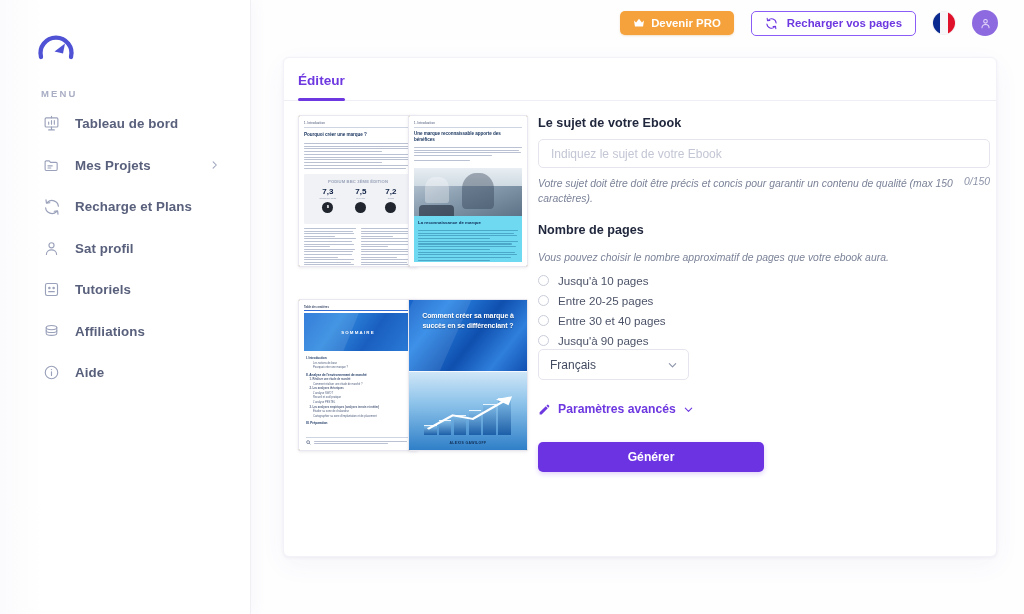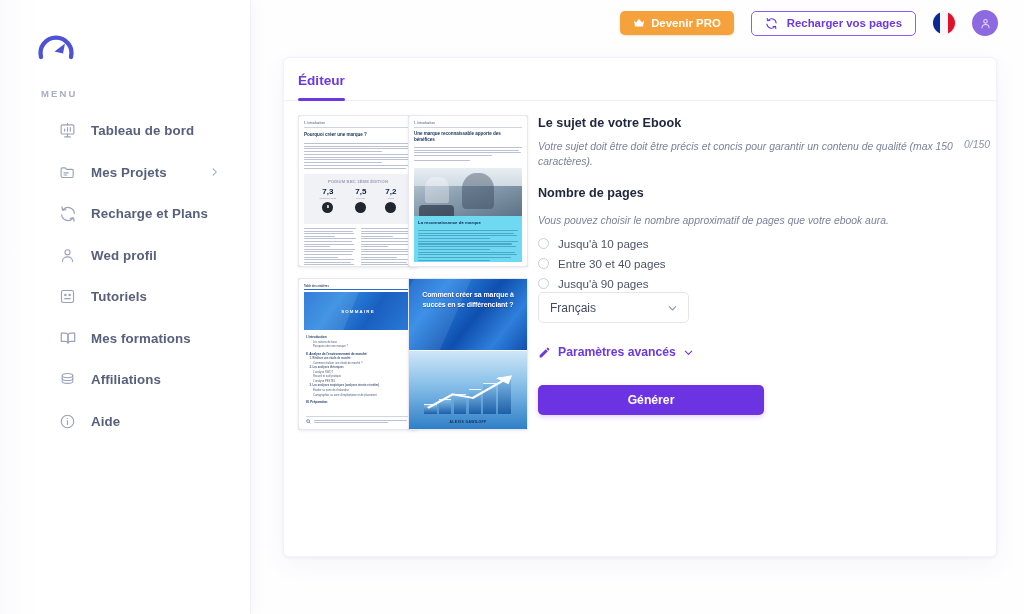--- a/index.html
+++ b/index.html
@@ -19,21 +19,21 @@
     box-shadow: 1px 0 0 #f0f0f4, 4px 0 14px rgba(90,90,140,0.045);
   }
   .sidebar-inner { position: relative; width: 100%; height: 100%;
     background: linear-gradient(90deg,#fbfbfd 0%,#ffffff 18%,#ffffff 100%); }
   .logo-wrap { position: absolute; left: 36px; top: 30px; width: 44px; height: 38px; }
   .menu-label {
     position: absolute; left: 41px; top: 88px;
     font-size: 9.5px; letter-spacing: 2.1px; font-weight: 700;
     color: #a9aec4; text-transform: uppercase;
   }
-  .nav { position: absolute; left: 0; top: 110px; width: 100%; padding-left: 16px; }
+  .nav { position: absolute; left: 0; top: 103px; width: 100%; }
   .nav-item {
     position: relative; display: flex; align-items: center;
     height: 41.5px; padding-left: 41px; cursor: pointer;
   }
   .nav-ico {
     width: 21px; height: 21px; flex: 0 0 21px;
     display: flex; align-items: center; justify-content: center;
     color: #9aa1ba; margin-right: 13px;
   }
   .nav-ico svg { display: block; }
@@ -358,44 +358,35 @@
           <span class="nav-txt">Recharge et Plans</span>
         </div>
 
         <div class="nav-item">
           <span class="nav-ico">
             <svg width="17" height="17" viewBox="0 0 24 24" fill="none" stroke="currentColor" stroke-width="1.6" stroke-linecap="round">
               <circle cx="12" cy="7.5" r="3.6"></circle>
                 <path d="M4.8 20.5c0-4 3.2-6.6 7.2-6.6s7.2 2.6 7.2 6.6"></path>
             </svg>
           </span>
-          <span class="nav-txt">Wed profil</span>
+          <span class="nav-txt">Sat profil</span>
         </div>
 
         <div class="nav-item">
           <span class="nav-ico">
             <svg width="17" height="17" viewBox="0 0 24 24" fill="none" stroke="currentColor" stroke-width="1.6" stroke-linecap="round">
               <rect x="3.5" y="3.5" width="17" height="17" rx="2.4"></rect>
               <circle cx="9" cy="10" r="1"></circle>
                 <circle cx="15" cy="10" r="1"></circle>
               <path d="M8 15h8"></path>
             </svg>
           </span>
           <span class="nav-txt">Tutoriels</span>
         </div>
 
-        <div class="nav-item">
-          <span class="nav-ico">
-            <svg width="18" height="18" viewBox="0 0 24 24" fill="none" stroke="currentColor" stroke-width="1.6" stroke-linejoin="round">
-              <path d="M3 5.5h5.4c1.6 0 3 1.1 3.6 2.2v11c-.6-1.1-2-2.2-3.6-2.2H3z"></path>
-              <path d="M21 5.5h-5.4c-1.6 0-3 1.1-3.6 2.2v11c.6-1.1 2-2.2 3.6-2.2H21z"></path>
-            </svg>
-          </span>
-          <span class="nav-txt">Mes formations</span>
-        </div>
 
         <div class="nav-item">
           <span class="nav-ico">
             <svg width="17" height="17" viewBox="0 0 24 24" fill="none" stroke="currentColor" stroke-width="1.5" stroke-linecap="round">
               <ellipse cx="12" cy="6.5" rx="7.5" ry="3"></ellipse>
               <path d="M4.5 6.5v4c0 1.7 3.4 3 7.5 3s7.5-1.3 7.5-3v-4"></path>
               <path d="M4.5 10.5v4c0 1.7 3.4 3 7.5 3s7.5-1.3 7.5-3v-4"></path>
             </svg>
           </span>
           <span class="nav-txt">Affiliations</span>
@@ -652,33 +643,38 @@
               <div class="auth">ALEXIS GAWILOFF</div>
             </div>
           </div>
         </div>
 
       </div>
 
       <div class="form">
 
         <div class="f-label">Le sujet de votre Ebook</div>
+        <input class="f-input" type="text" value="" placeholder="Indiquez le sujet de votre Ebook" style="">
 
         <div class="hint-row">
           <div class="hint">Votre sujet doit être doit être précis et concis pour garantir un contenu de qualité (max 150 caractères).</div>
           <div class="counter">0/150</div>
         </div>
 
         <div class="f-label2">Nombre de pages</div>
         <div class="sub">Vous pouvez choisir le nombre approximatif de pages que votre ebook aura.</div>
 
         <div class="radios">
           <label class="radio-row">
             <span class="radio"></span>
             <span class="radio-lbl">Jusqu'à 10 pages</span>
+          </label>
+          <label class="radio-row">
+            <span class="radio"></span>
+            <span class="radio-lbl">Entre 20-25 pages</span>
           </label>
           <label class="radio-row">
             <span class="radio"></span>
             <span class="radio-lbl">Entre 30 et 40 pages</span>
           </label>
           <label class="radio-row">
             <span class="radio"></span>
             <span class="radio-lbl">Jusqu'à 90 pages</span>
           </label>
         </div>

